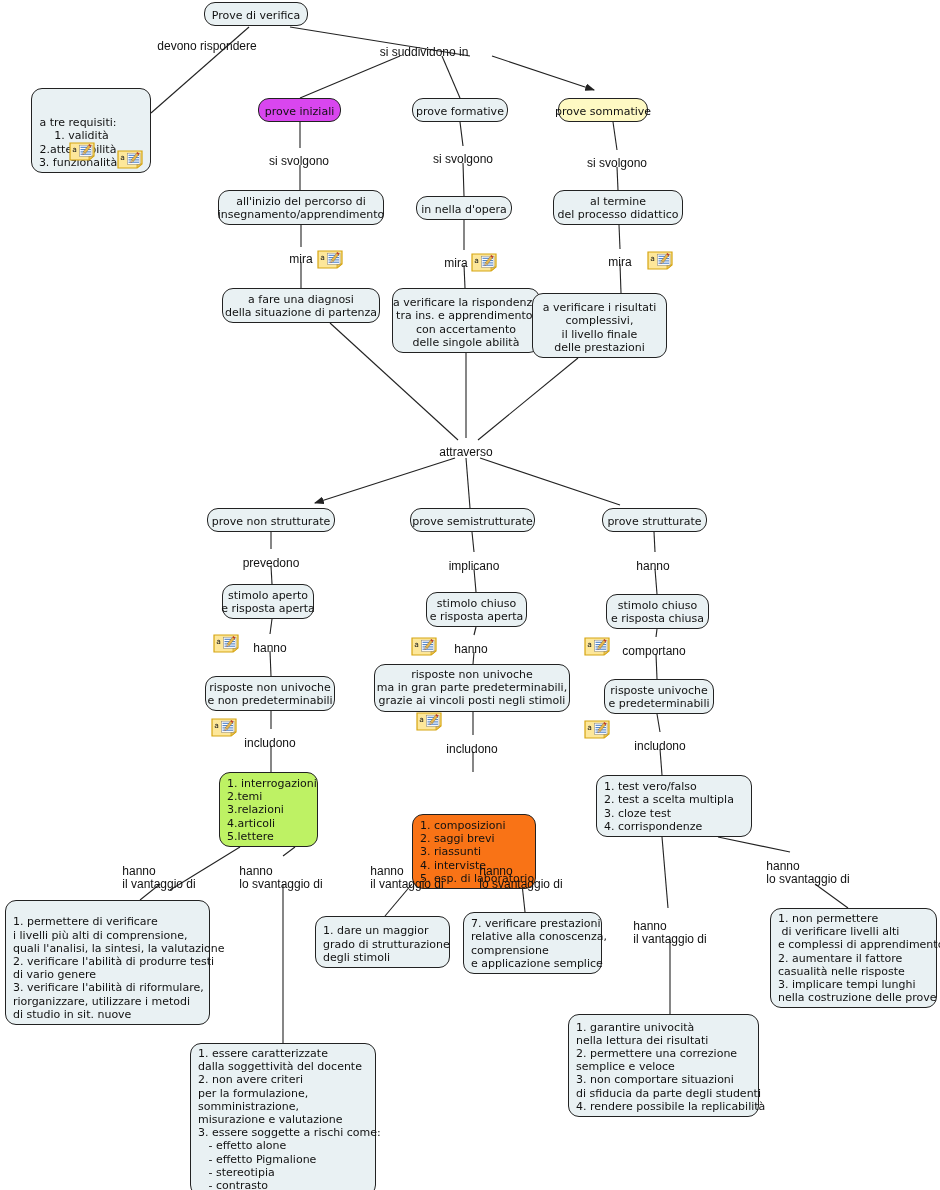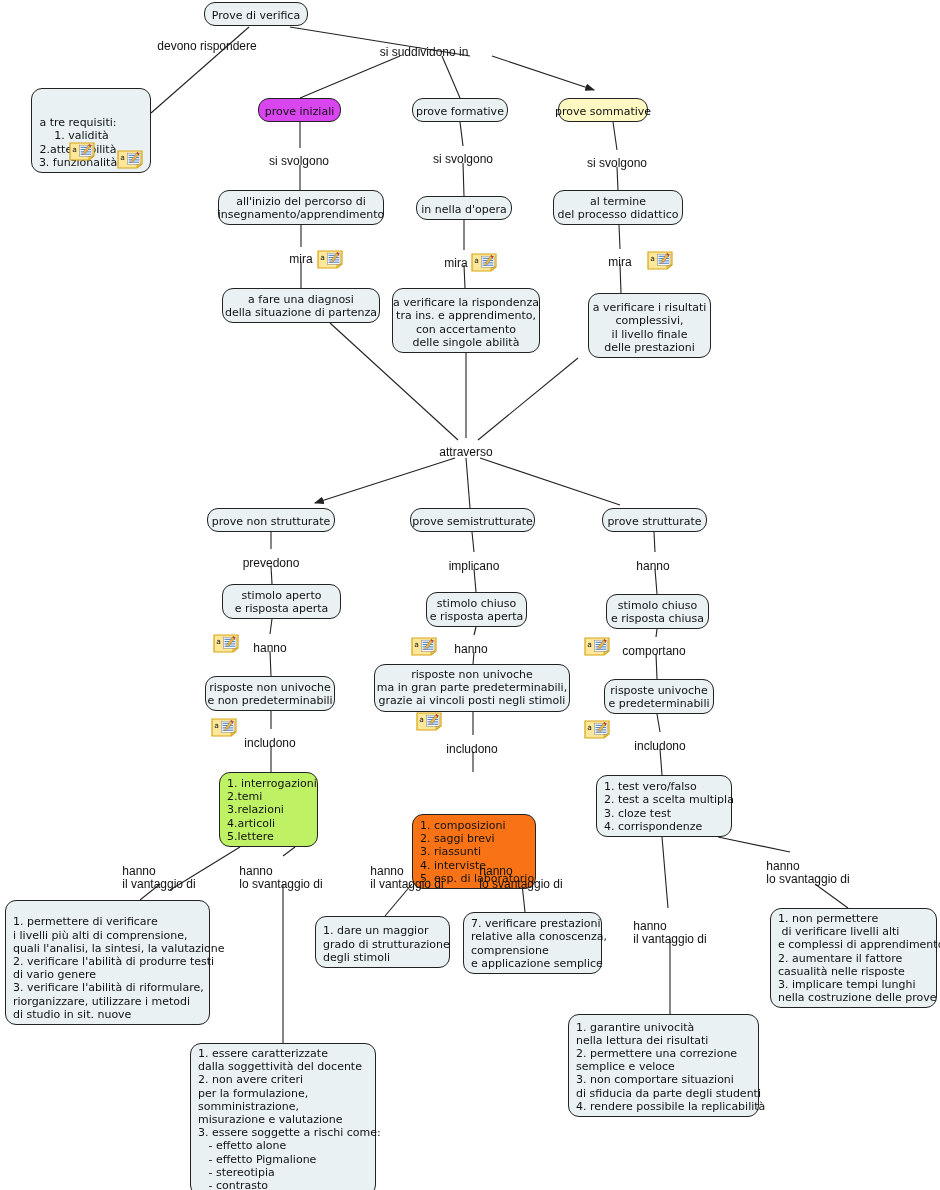--- a/index.html
+++ b/index.html
@@ -172,28 +172,28 @@
 insegnamento/apprendimento</span></div>
       <div class="node center" style="left: 416px; top: 196px; width: 96px; min-height: 24px; background: rgb(233, 241, 243); border-color: rgb(34, 34, 34);"><span class="txt">in nella d'opera</span></div>
       <div class="node center" style="left: 553px; top: 190px; width: 130px; min-height: 35px; background: rgb(233, 241, 243); border-color: rgb(34, 34, 34);"><span class="txt">al termine
 del processo didattico</span></div>
       <div class="node center" style="left: 222px; top: 288px; width: 158px; min-height: 35px; background: rgb(233, 241, 243); border-color: rgb(34, 34, 34);"><span class="txt">a fare una diagnosi
 della situazione di partenza</span></div>
       <div class="node center" style="left: 392px; top: 288px; width: 148px; min-height: 65px; background: rgb(233, 241, 243); border-color: rgb(34, 34, 34);"><span class="txt">a verificare la rispondenza
 tra ins. e apprendimento,
 con accertamento
 delle singole abilità</span></div>
-      <div class="node center" style="left: 588px; top: 293px; width: 123px; min-height: 65px; background: rgb(233, 241, 243); border-color: rgb(34, 34, 34);"><span class="txt">a verificare i risultati
+      <div class="node center" style="left: 532px; top: 293px; width: 135px; min-height: 65px; background: rgb(233, 241, 243); border-color: rgb(34, 34, 34);"><span class="txt">a verificare i risultati
 complessivi,
 il livello finale
 delle prestazioni</span></div>
       <div class="node center" style="left: 207px; top: 508px; width: 128px; min-height: 24px; background: rgb(233, 241, 243); border-color: rgb(34, 34, 34);"><span class="txt">prove non strutturate</span></div>
       <div class="node center" style="left: 410px; top: 508px; width: 125px; min-height: 24px; background: rgb(233, 241, 243); border-color: rgb(34, 34, 34);"><span class="txt">prove semistrutturate</span></div>
       <div class="node center" style="left: 602px; top: 508px; width: 105px; min-height: 24px; background: rgb(233, 241, 243); border-color: rgb(34, 34, 34);"><span class="txt">prove strutturate</span></div>
-      <div class="node center" style="left: 222px; top: 584px; width: 119px; min-height: 35px; background: rgb(233, 241, 243); border-color: rgb(34, 34, 34);"><span class="txt">stimolo aperto
+      <div class="node center" style="left: 222px; top: 584px; width: 92px; min-height: 35px; background: rgb(233, 241, 243); border-color: rgb(34, 34, 34);"><span class="txt">stimolo aperto
 e risposta aperta</span></div>
       <div class="node center" style="left: 426px; top: 592px; width: 101px; min-height: 35px; background: rgb(233, 241, 243); border-color: rgb(34, 34, 34);"><span class="txt">stimolo chiuso
 e risposta aperta</span></div>
       <div class="node center" style="left: 606px; top: 594px; width: 103px; min-height: 35px; background: rgb(233, 241, 243); border-color: rgb(34, 34, 34);"><span class="txt">stimolo chiuso
 e risposta chiusa</span></div>
       <div class="node center" style="left: 205px; top: 676px; width: 130px; min-height: 35px; background: rgb(233, 241, 243); border-color: rgb(34, 34, 34);"><span class="txt">risposte non univoche
 e non predeterminabili</span></div>
       <div class="node center" style="left: 374px; top: 664px; width: 196px; min-height: 45px; background: rgb(233, 241, 243); border-color: rgb(34, 34, 34);"><span class="txt">risposte non univoche
 ma in gran parte predeterminabili,
 grazie ai vincoli posti negli stimoli</span></div>
@@ -202,21 +202,21 @@
       <div class="node left" style="left: 219px; top: 772px; width: 99px; min-height: 75px; background: #bef264; border-color: rgb(34, 34, 34);"><span class="txt">1. interrogazioni
 2.temi
 3.relazioni
 4.articoli
 5.lettere</span></div>
       <div class="node left" style="left: 412px; top: 814px; width: 124px; min-height: 75px; background: #f97316; border-color: rgb(34, 34, 34);"><span class="txt">1. composizioni
 2. saggi brevi
 3. riassunti
 4. interviste
 5. esp. di laboratorio</span></div>
-      <div class="node left" style="left: 596px; top: 775px; width: 136px; min-height: 62px; background: rgb(233, 241, 243); border-color: rgb(34, 34, 34);"><span class="txt">1. test vero/falso
+      <div class="node left" style="left: 596px; top: 775px; width: 156px; min-height: 62px; background: rgb(233, 241, 243); border-color: rgb(34, 34, 34);"><span class="txt">1. test vero/falso
 2. test a scelta multipla
 3. cloze test
 4. corrispondenze</span></div>
       <div class="node left" style="left: 5px; top: 900px; width: 205px; min-height: 125px; background: rgb(233, 241, 243); border-color: rgb(34, 34, 34);"><span class="txt">1. permettere di verificare
 i livelli più alti di comprensione,
 quali l'analisi, la sintesi, la valutazione
 2. verificare l'abilità di produrre testi
 di vario genere
 3. verificare l'abilità di riformulare,
 riorganizzare, utilizzare i metodi

